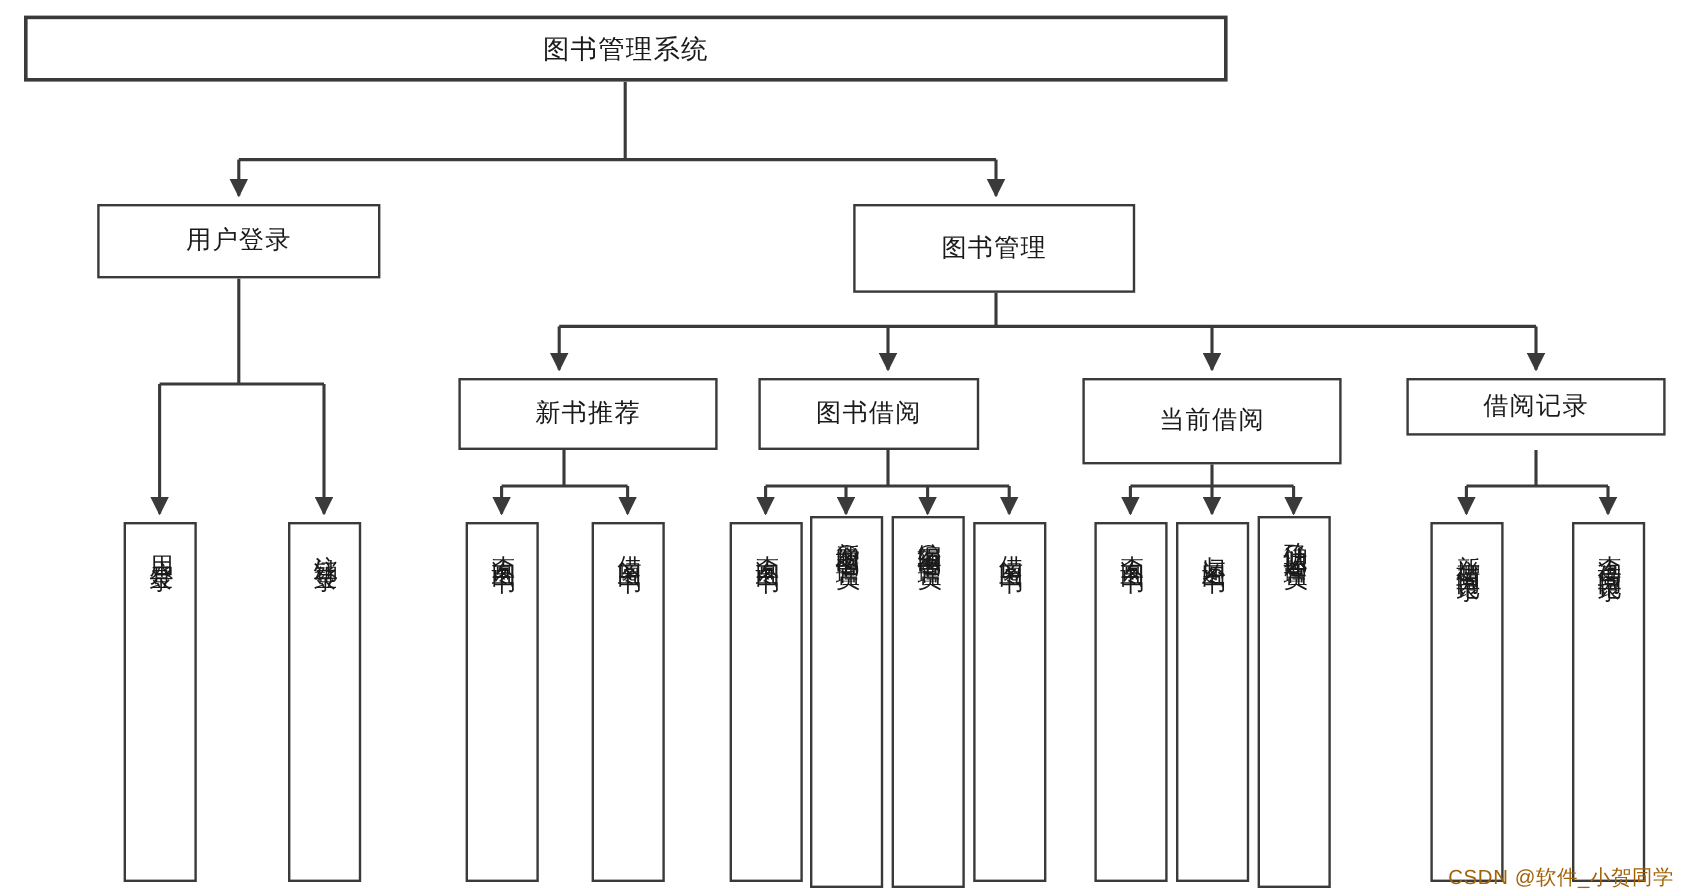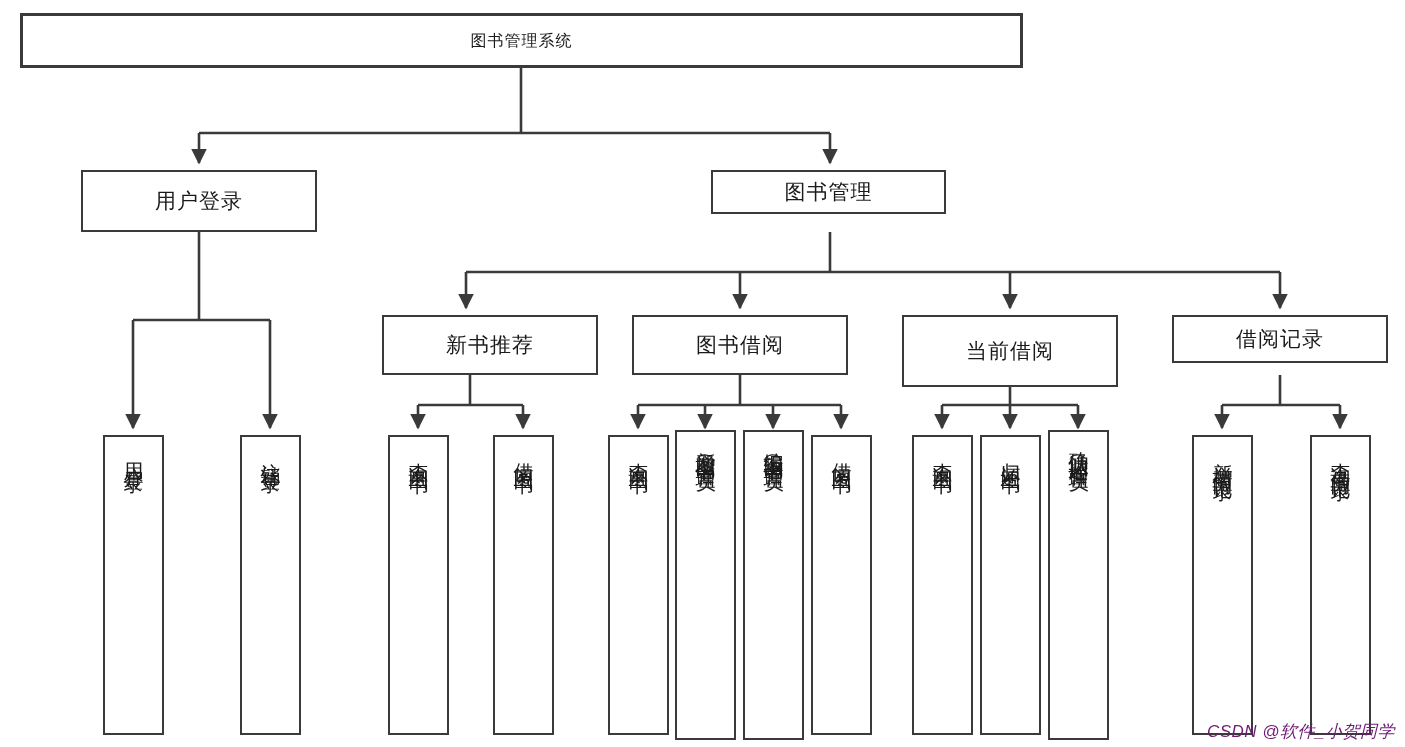--- a/index.html
+++ b/index.html
@@ -31,21 +31,21 @@
     justify-content:center;
     color:#1a1a1a;
   }
   .node.level0{ border-width:3px; }
   .node .label{
     font-size:21px;
     letter-spacing:1px;
     line-height:1.25;
     white-space:nowrap;
   }
-  .node.level0 .label{ font-size:16px; }
+  .node.level0 .label{ font-size:22px; }
   .node.level1 .label{ font-size:21px; }
   .node.level2 .label{ font-size:21px; }
   
   .node.leaf{
     align-items:flex-start;
     justify-content:center;
     padding-top:10px;
     border-width:2px;
   }
   .node.leaf .label{
@@ -57,24 +57,23 @@
     white-space:nowrap;
     text-align:left;
   }
   .node.leaf.tall{ padding-top:4px; }
   .node.leaf.tall .label{ letter-spacing:3px; }
   #watermark{
     position:absolute;
     right:10px;
     bottom:4px;
     font-size:17px;
-    color:#701a75;
+    color:#a16207;
     white-space:nowrap;
     letter-spacing:0.5px;
-    font-style:italic;
   }
 </style>
 </head>
 <body>
 
 <div id="canvas">
 
   <svg id="edges" viewBox="0 0 1405 747" width="1405" height="747" xmlns="http://www.w3.org/2000/svg">
     <defs>
       <marker id="arrow" viewBox="0 0 10 10" refX="9" refY="5" markerWidth="6" markerHeight="6" orient="auto-start-reverse">
@@ -126,28 +125,28 @@
     </g>
   </svg>
 
   <div class="node level0" style="left:20px; top:13px; width:1003px; height:55px;">
     <span class="label">图书管理系统</span>
   </div>
 
   <div class="node level1" style="left:81px; top:170px; width:236px; height:62px;">
     <span class="label">用户登录</span>
   </div>
-  <div class="node level1" style="left:711px; top:170px; width:235px; height:44px;">
+  <div class="node level1" style="left:711px; top:170px; width:235px; height:74px;">
     <span class="label">图书管理</span>
   </div>
 
   <div class="node level2" style="left:382px; top:315px; width:216px; height:60px;">
     <span class="label">新书推荐</span>
   </div>
-  <div class="node level2" style="left:632px; top:315px; width:216px; height:60px;">
+  <div class="node level2" style="left:632px; top:315px; width:184px; height:60px;">
     <span class="label">图书借阅</span>
   </div>
   <div class="node level2" style="left:902px; top:315px; width:216px; height:72px;">
     <span class="label">当前借阅</span>
   </div>
   <div class="node level2" style="left:1172px; top:315px; width:216px; height:48px;">
     <span class="label">借阅记录</span>
   </div>
 
   <div class="node leaf" style="left:103px; top:435px; width:61px; height:300px;">

